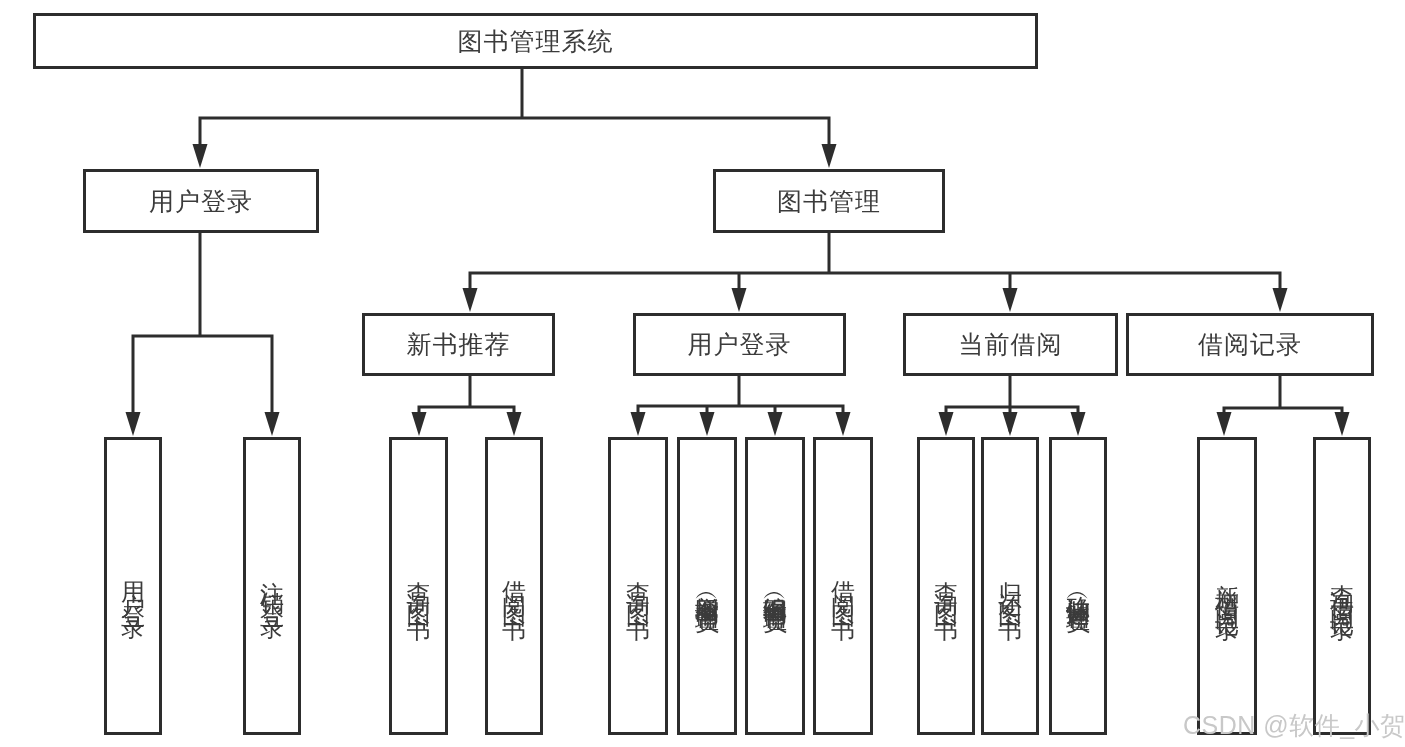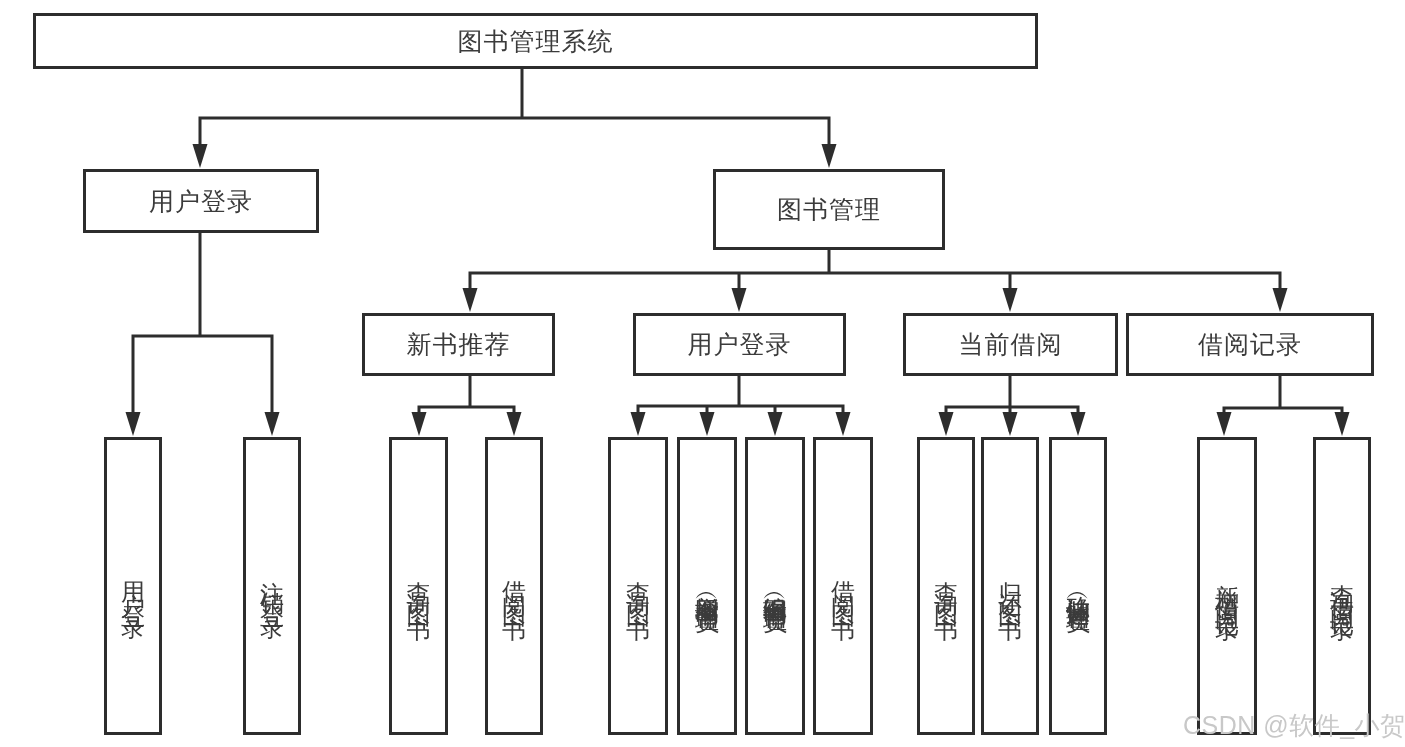--- a/index.html
+++ b/index.html
@@ -77,21 +77,21 @@
       <polygon points="1010,436 1002.5,412 1017.5,412"></polygon>
       <polygon points="1078,436 1070.5,412 1085.5,412"></polygon>
       <polygon points="1224,436 1216.5,412 1231.5,412"></polygon>
       <polygon points="1342,436 1334.5,412 1349.5,412"></polygon>
     </g>
   </svg>
 
   <div class="box h" style="left:20px; top:13px; width:1005px; height:56px;margin-left:13px;">图书管理系统</div>
 
   <div class="box h" style="left:83px; top:169px; width:236px; height:64px;">用户登录</div>
-  <div class="box h" style="left:713px; top:169px; width:232px; height:81px;">图书管理</div>
+  <div class="box h" style="left:713px; top:169px; width:232px; height:64px;">图书管理</div>
 
   <div class="box h" style="left:362px; top:313px; width:193px; height:63px;">新书推荐</div>
   <div class="box h" style="left:633px; top:313px; width:213px; height:63px;">用户登录</div>
   <div class="box h" style="left:903px; top:313px; width:215px; height:63px;">当前借阅</div>
   <div class="box h" style="left:1126px; top:313px; width:248px; height:63px;">借阅记录</div>
 
   <div class="box v sp-wide" style="left:104px; top:437px; width:58px; height:298px;">用户登录</div>
   <div class="box v sp-wide" style="left:243px; top:437px; width:58px; height:298px;">注销登录</div>
 
   <div class="box v sp-wide" style="left:389px; top:437px; width:59px; height:298px;">查询图书</div>

